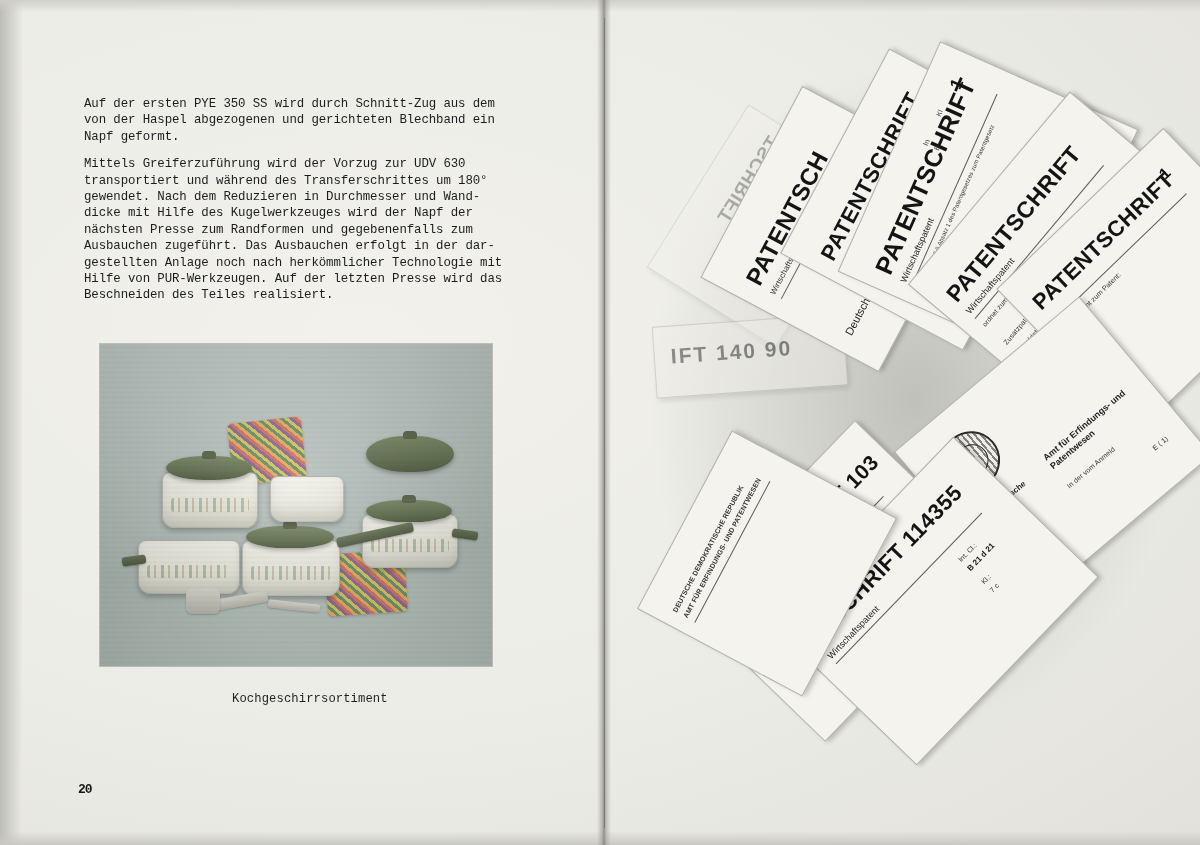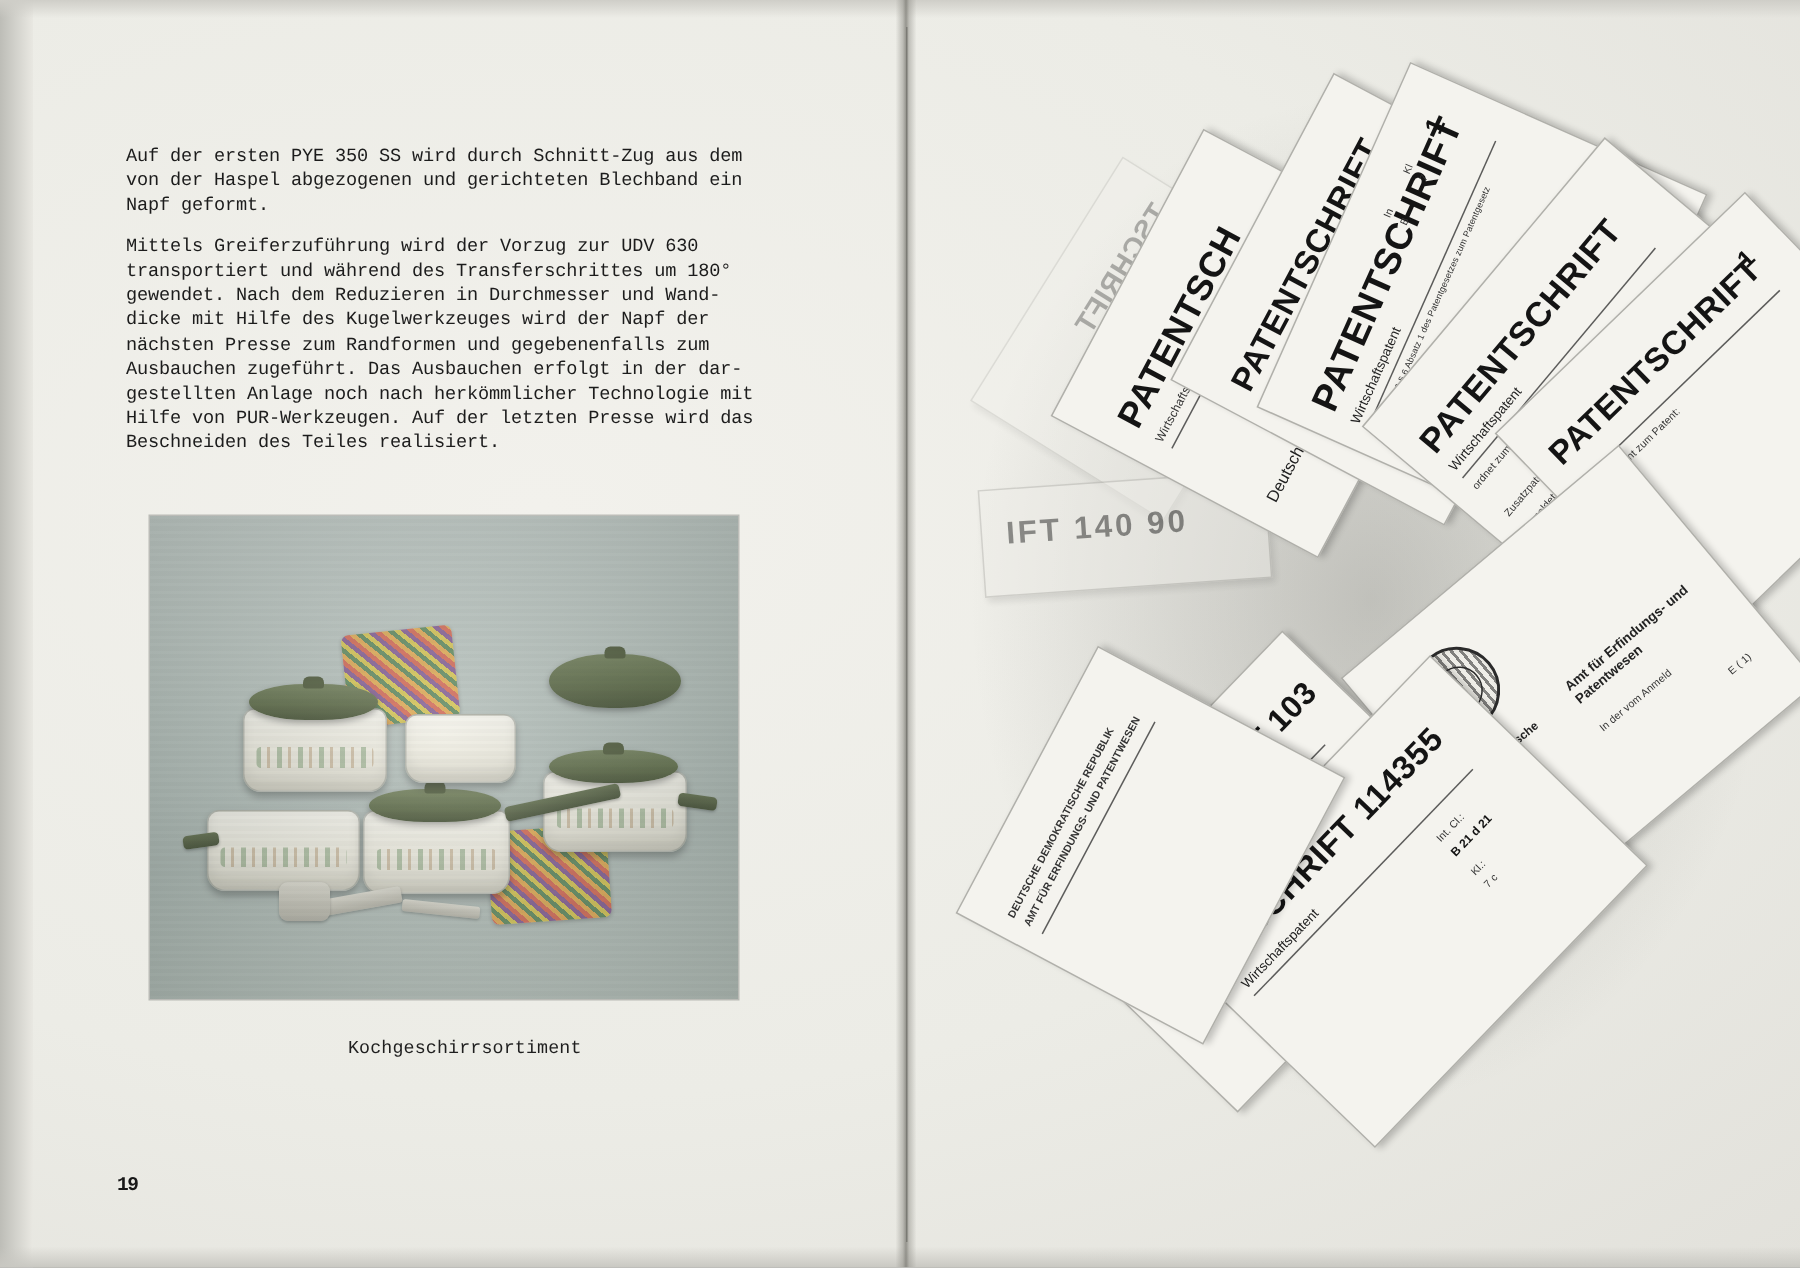--- a/index.html
+++ b/index.html
@@ -318,21 +318,21 @@
 
     <div class="utensil" style="left:106px; top:252px; width:62px; height:11px; transform:rotate(-10deg);"></div>
     <div class="utensil" style="left:168px; top:258px; width:52px; height:8px; transform:rotate(6deg);"></div>
     <div class="utensil" style="left:86px; top:244px; width:34px; height:26px; border-radius:6px;"></div>
 
     <div class="photo-bands"></div>
     <div class="photo-vignette"></div>
   </div>
 
   <div class="caption">Kochgeschirrsortiment</div>
-  <div class="page-number">19</div>
+  <div class="page-number">20</div>
 
   <div class="collage">
 
     <div class="shadowblob" style="left:30px; top:60px; width:540px; height:680px;"></div>
 
     <div class="doc faded2" style="left:52px; top:150px; width:190px; height:150px; transform:rotate(-58deg) scaleX(-1);">
       <div class="title" style="left:14px; top:28px; font-size:19px;">TSCHRIFT</div>
       <div class="sub" style="left:14px; top:54px; font-size:9px;">Wirtschaftspatent</div>
       <div class="rule" style="left:14px; top:68px; width:150px;"></div>
       <div class="tiny" style="left:14px; top:74px; font-size:6px;">Absatz 1 des Patentgesetzes</div>

